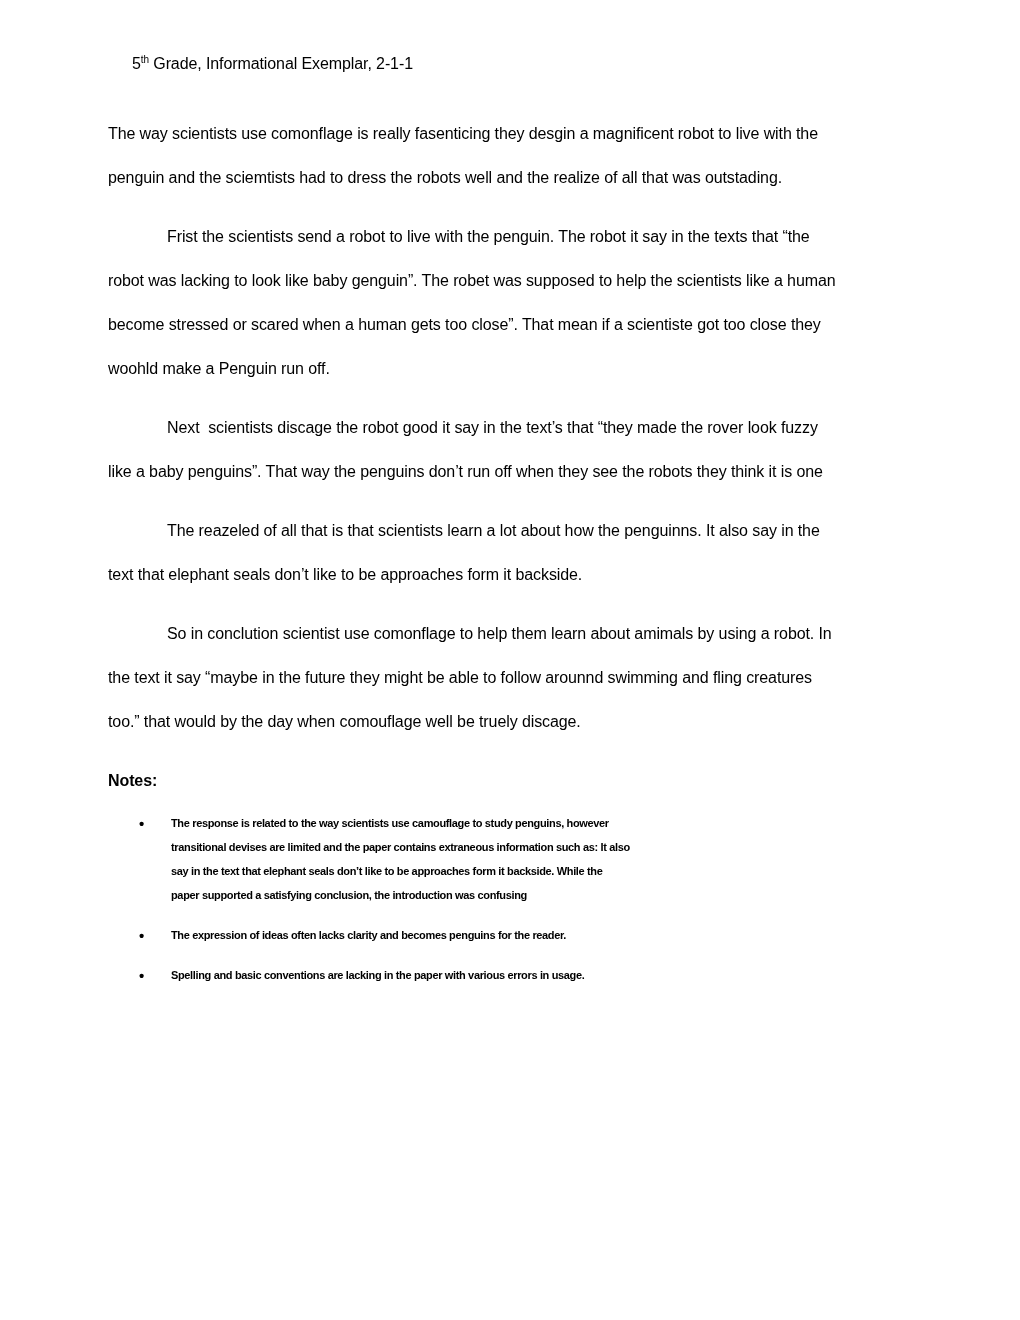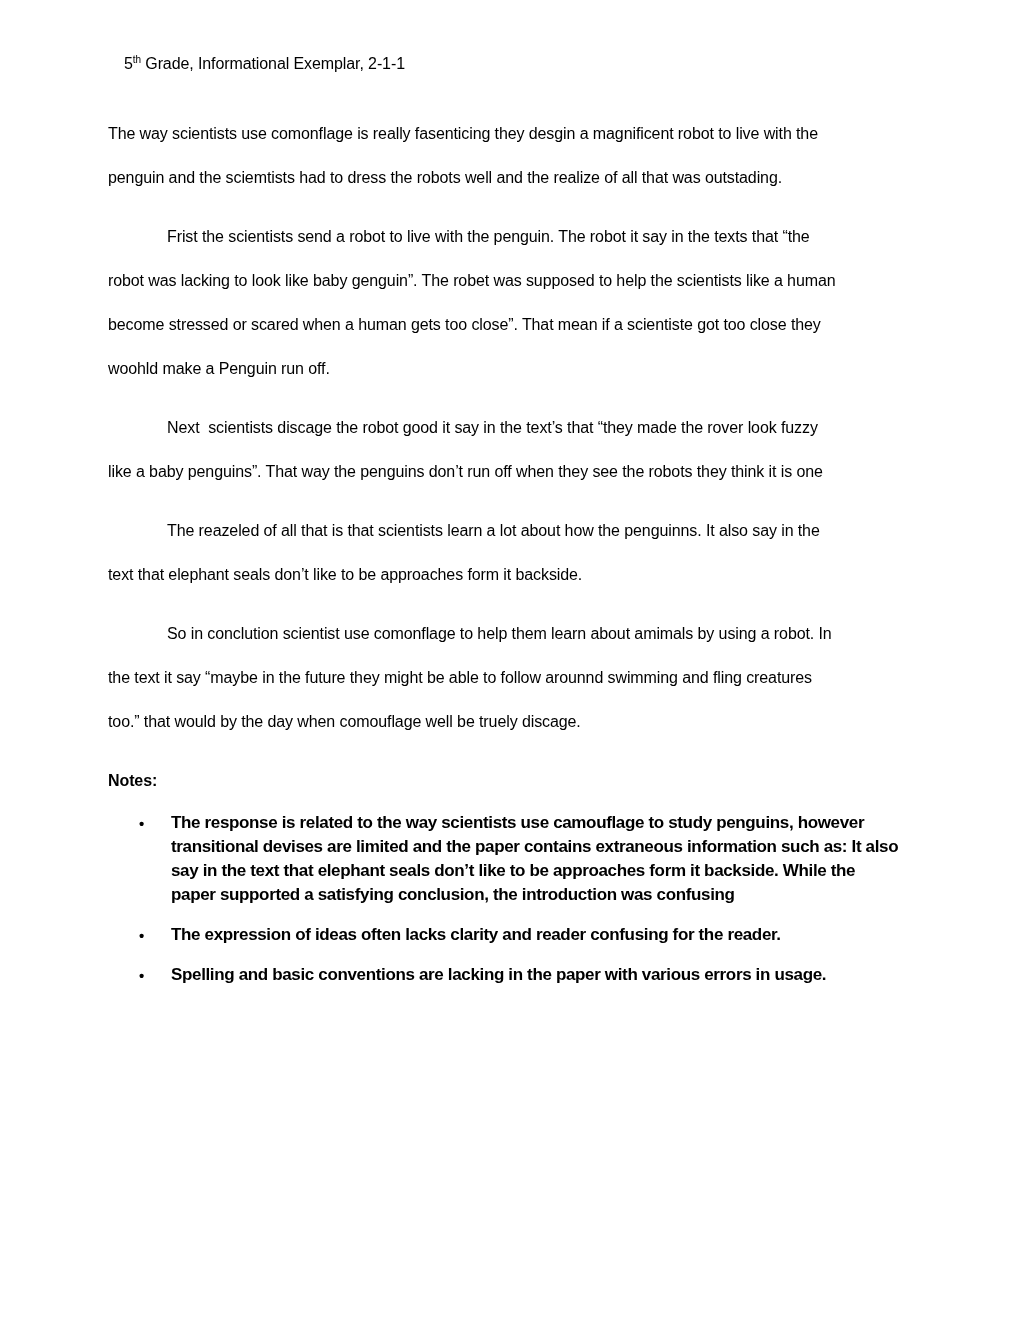--- a/index.html
+++ b/index.html
@@ -7,21 +7,21 @@
     position:relative;
     width:1020px;
     height:1320px;
     background:#ffffff;
     color:#000000;
     font-family:"Liberation Sans", sans-serif;
     overflow:hidden;
   }
   .doc-header{
     position:absolute;
-    left:124px;
+    left:132px;
     top:52px;
     font-size:16px;
     letter-spacing:-0.1px;
     line-height:24px;
   }
   .doc-header sup{font-size:10px;line-height:0;}
   .content{
     position:absolute;
     left:108px;
     top:112px;
@@ -51,21 +51,21 @@
     font-weight:bold;
   }
   .bullet .dot{
     position:absolute;
     left:31px;
     top:1px;
     font-size:15px;
     line-height:24px;
   }
   .bullet .line{
-    font-size:17px;
+    font-size:11px;
     letter-spacing:-0.35px;
     line-height:24px;
     height:24px;
   }
 </style>
 </head>
 <body>
 
 <div class="page">
 
@@ -111,21 +111,21 @@
           <div class="line">The response is related to the way scientists use camouflage to study penguins, however</div>
           <div class="line">transitional devises are limited and the paper contains extraneous information such as: It also</div>
           <div class="line">say in the text that elephant seals don’t like to be approaches form it backside. While the</div>
           <div class="line">paper supported a satisfying conclusion, the introduction was confusing</div>
         </div>
     </div>
 
     <div class="bullet">
       <span class="dot">•</span>
       <div class="bullet-lines">
-          <div class="line">The expression of ideas often lacks clarity and reader confusing for the reader.</div>
+          <div class="line">The expression of ideas often lacks clarity and becomes penguins for the reader.</div>
         </div>
     </div>
 
     <div class="bullet">
       <span class="dot">•</span>
       <div class="bullet-lines">
           <div class="line">Spelling and basic conventions are lacking in the paper with various errors in usage.</div>
         </div>
     </div>
 

